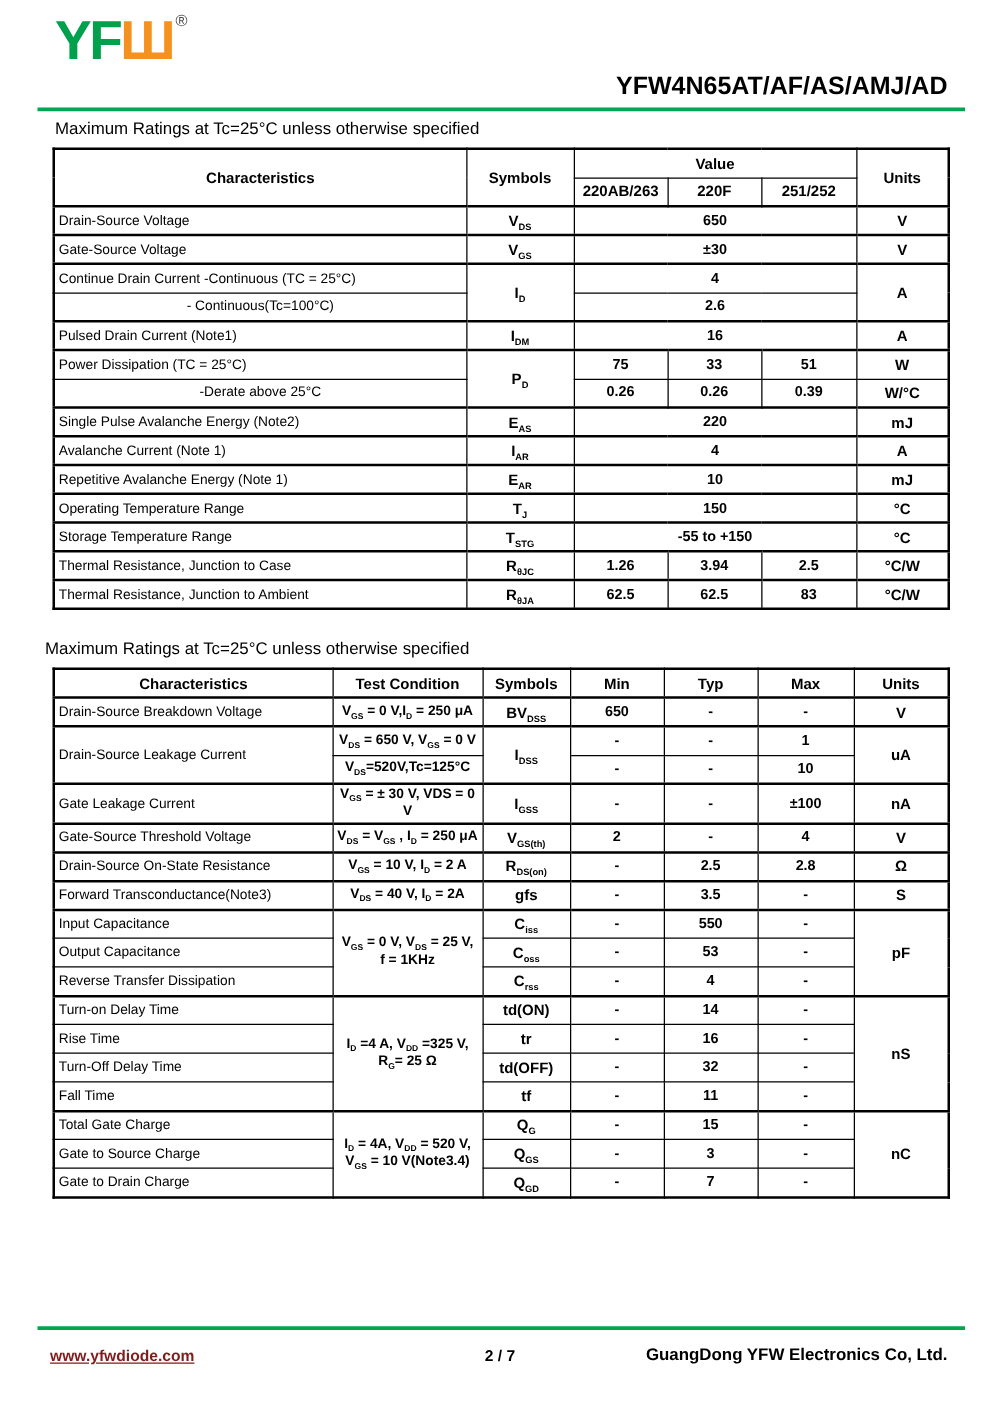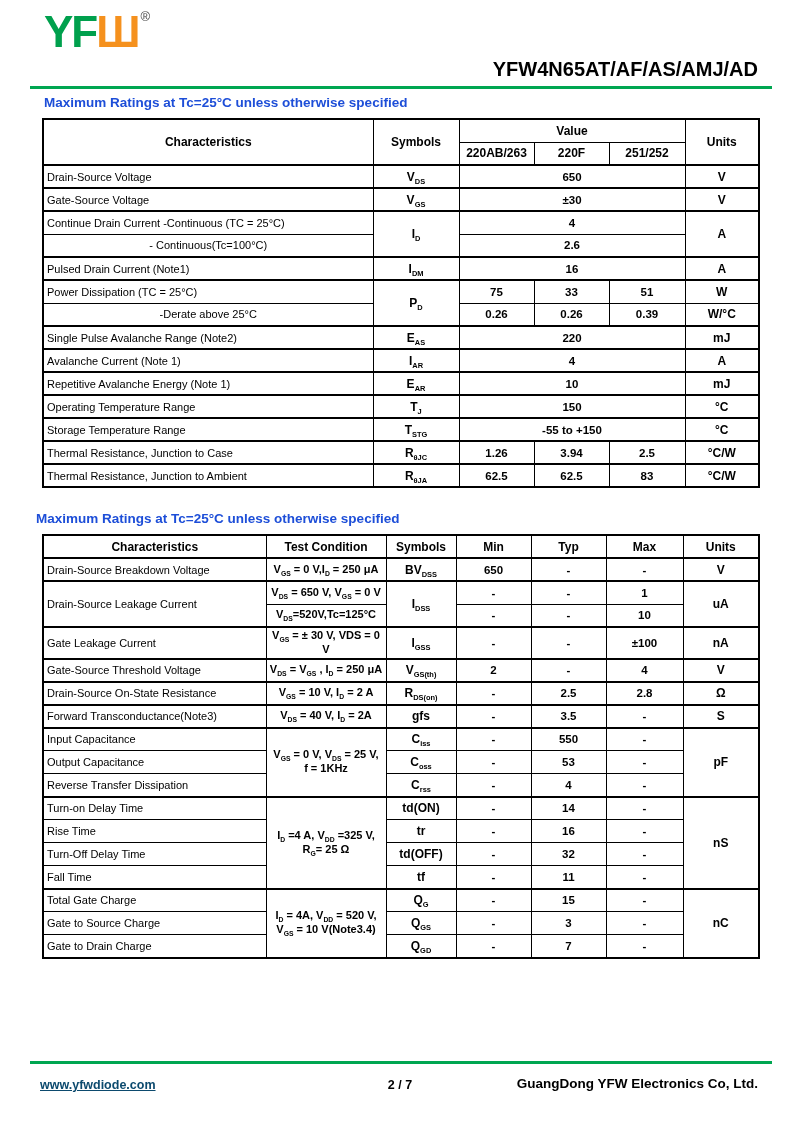--- a/index.html
+++ b/index.html
@@ -12,40 +12,40 @@
   .logo-mark{font-size:44px;font-weight:bold;line-height:1;letter-spacing:-2px;}
   .logo-yf{color:#00A04D;}
   .logo-w{color:#F5911E;}
   .logo-reg{font-size:13px;color:#444;vertical-align:26px;letter-spacing:0;margin-left:2px;font-weight:normal;}
   .logo-cn{font-size:26px;font-weight:bold;letter-spacing:3px;margin-top:1px;}
   .doc-title{position:absolute;right:42px;top:58px;font-size:20px;font-weight:bold;letter-spacing:0;}
   .rule{position:absolute;left:30px;width:742px;height:3px;background:#00A651;}
   #hdr-rule{top:86px;}
   #ftr-rule{top:1061px;}
   
-  .sec-heading{position:absolute;margin:0;font-size:13.5px;font-weight:bold;color:#1d4ed8;}
+  .sec-heading{position:absolute;margin:0;font-size:13.5px;font-weight:normal;color:#000000;}
   #sec1-heading{left:44px;top:95px;}
   #sec2-heading{left:36px;top:511px;}
   
   .t{position:absolute;left:42px;border-collapse:collapse;table-layout:fixed;width:716px;border:2px solid #000;background:#fff;}
   #table1{top:118px;}
   #table2{top:534px;}
   .t th,.t td{border:1px solid #000;padding:1px 3px;height:23px;box-sizing:border-box;overflow:hidden;vertical-align:middle;}
   .t thead th{font-size:12px;font-weight:bold;text-align:center;}
   .t thead{border-bottom:2px solid #737373;}
   .t tbody tr.grp td{border-top-width:2px;}
   .lbl{text-align:left;font-size:11px;font-weight:normal;}
   .lbl-c{text-align:center;font-size:11px;font-weight:normal;}
   .sym{font-weight:bold;font-size:12px;text-align:center;}
   .val{font-weight:bold;font-size:11.5px;text-align:center;}
   .unit{font-weight:bold;font-size:12px;text-align:center;}
   .cond{font-weight:bold;font-size:11px;text-align:center;white-space:pre-line;line-height:1.25;}
   sub{font-size:0.62em;line-height:0;}
   
-  .ftr-link{position:absolute;left:40px;top:1078px;font-size:12.5px;font-weight:bold;color:#0c4a6e;text-decoration:underline;cursor:pointer;}
+  .ftr-link{position:absolute;left:40px;top:1078px;font-size:12.5px;font-weight:bold;color:#7f1d1d;text-decoration:underline;cursor:pointer;}
   .ftr-page{position:absolute;left:0;top:1078px;width:800px;text-align:center;font-size:12.5px;font-weight:bold;}
   .ftr-company{position:absolute;right:42px;top:1076px;font-size:13.5px;font-weight:bold;}
 </style>
 </head>
 <body>
 
 <div>
 
   <div class="logo">
     <div class="logo-mark">
@@ -117,21 +117,21 @@
         <td class="unit">W</td>
       </tr>
       <tr>
         <td class="lbl-c">-Derate above 25°C</td>
         <td class="val">0.26</td>
         <td class="val">0.26</td>
         <td class="val">0.39</td>
         <td class="unit">W/°C</td>
       </tr>
       <tr class="grp">
-        <td class="lbl">Single Pulse Avalanche Range (Note2)</td>
+        <td class="lbl">Single Pulse Avalanche Energy (Note2)</td>
         <td class="sym">E<sub>AS</sub></td>
         <td class="val" colspan="3">220</td>
         <td class="unit">mJ</td>
       </tr>
       <tr class="grp">
         <td class="lbl">Avalanche Current (Note 1)</td>
         <td class="sym">I<sub>AR</sub></td>
         <td class="val" colspan="3">4</td>
         <td class="unit">A</td>
       </tr>

